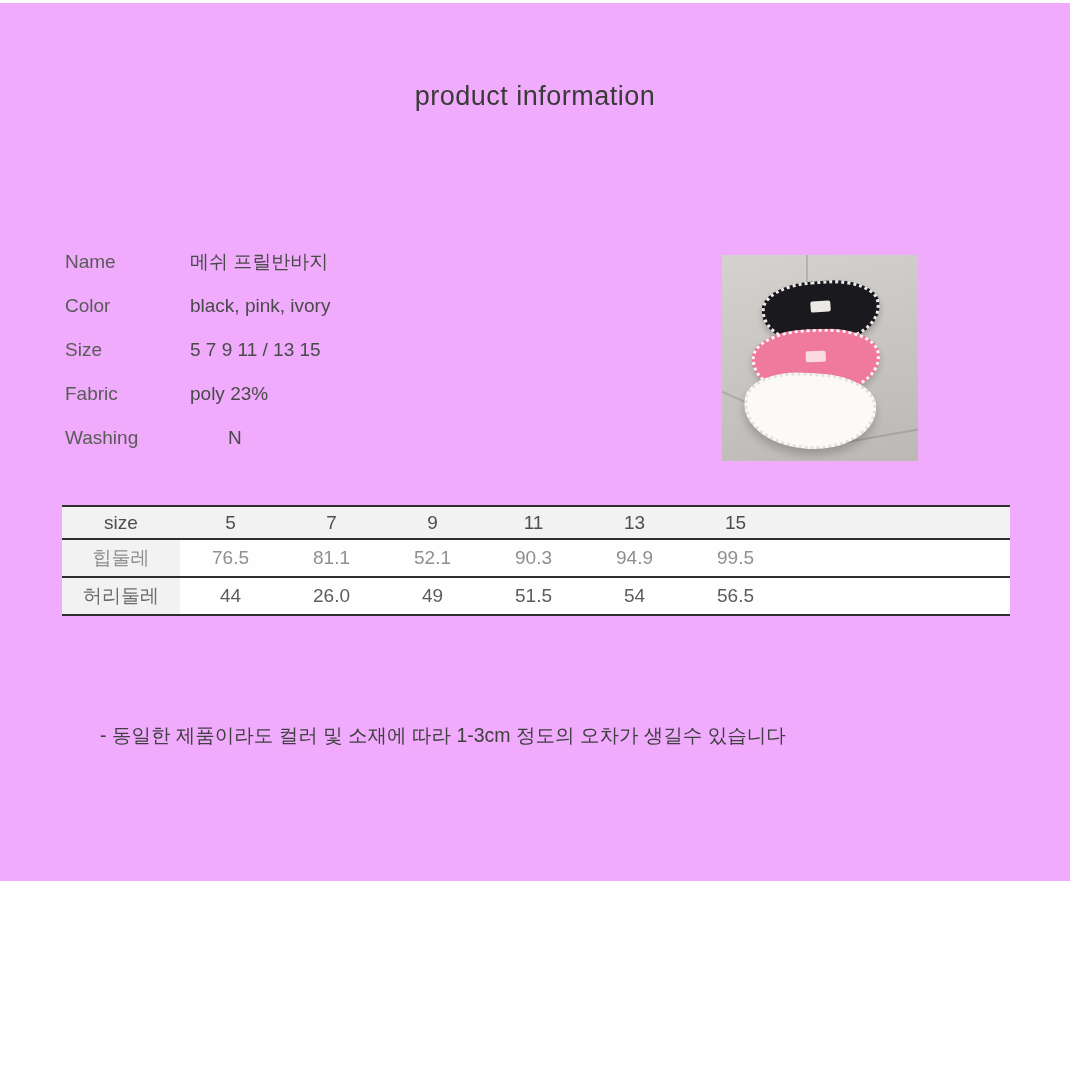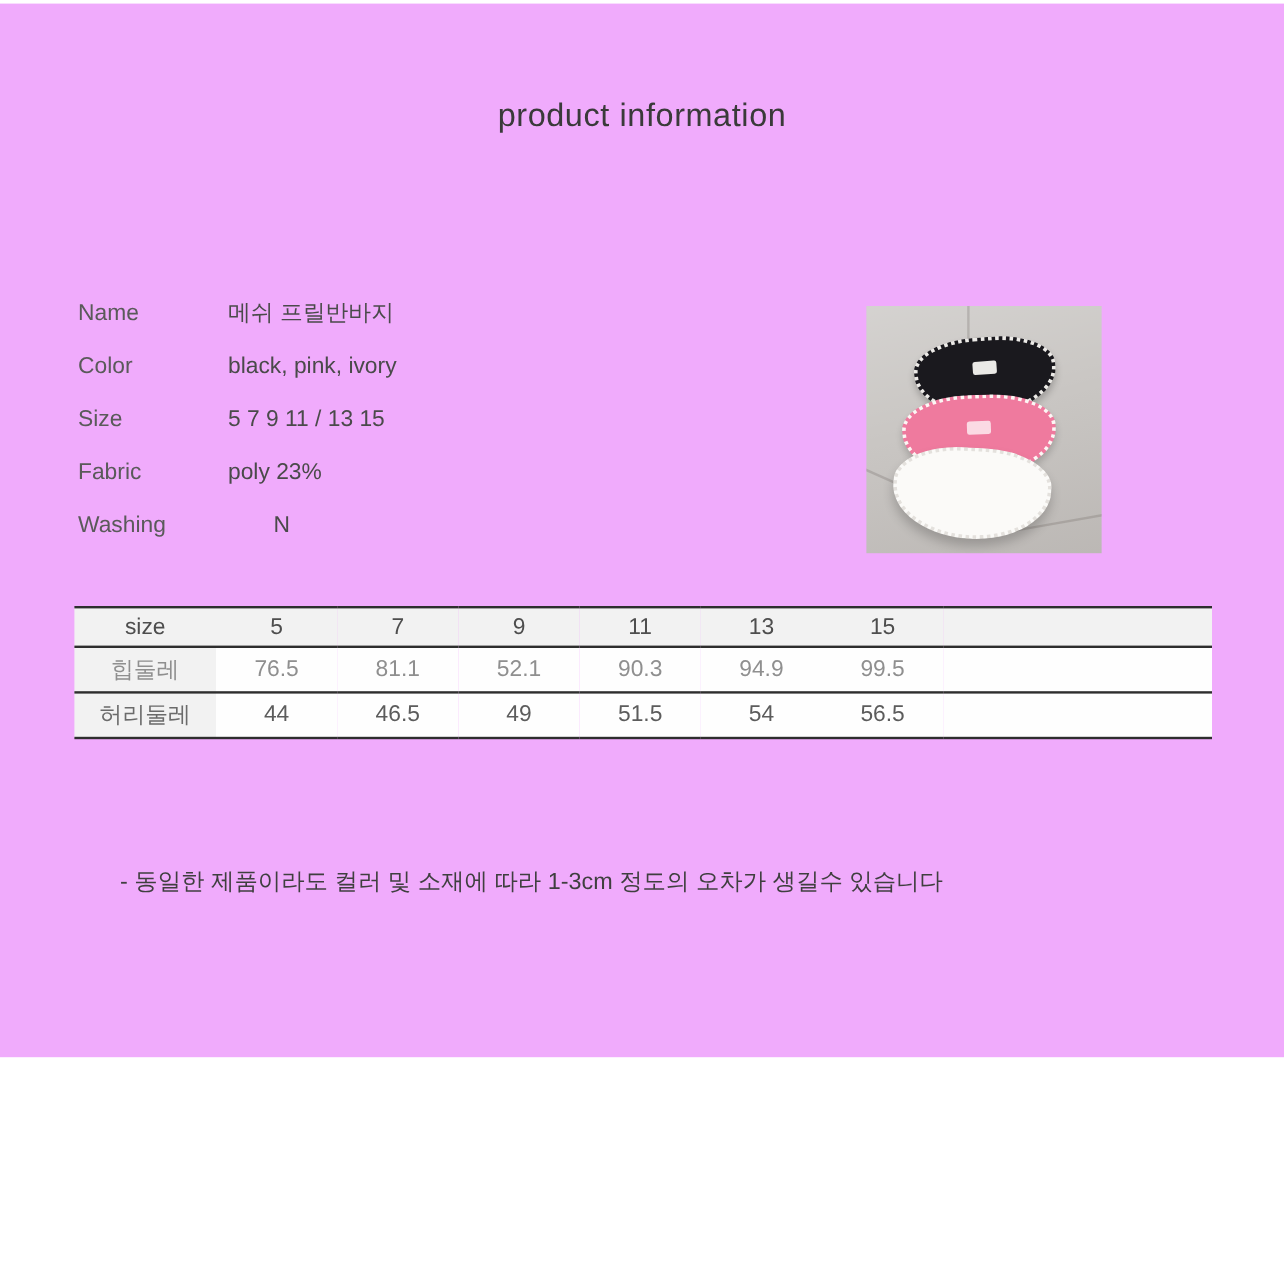--- a/index.html
+++ b/index.html
@@ -219,21 +219,21 @@
         <td>81.1</td>
         <td>52.1</td>
         <td>90.3</td>
         <td>94.9</td>
         <td>99.5</td>
         <td></td>
       </tr>
       <tr>
         <th>허리둘레</th>
         <td>44</td>
-        <td>46.5</td>
+        <td>26.0</td>
         <td>49</td>
         <td>51.5</td>
         <td>54</td>
         <td>56.5</td>
         <td></td>
       </tr>
     </tbody>
   </table>
 
   <div class="notes">

